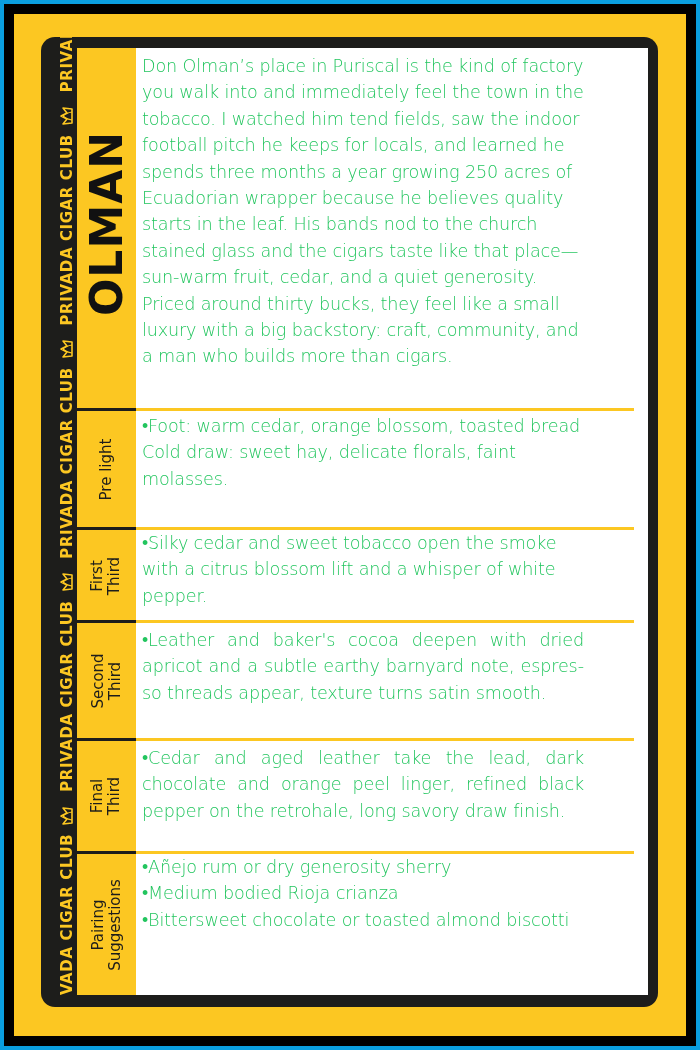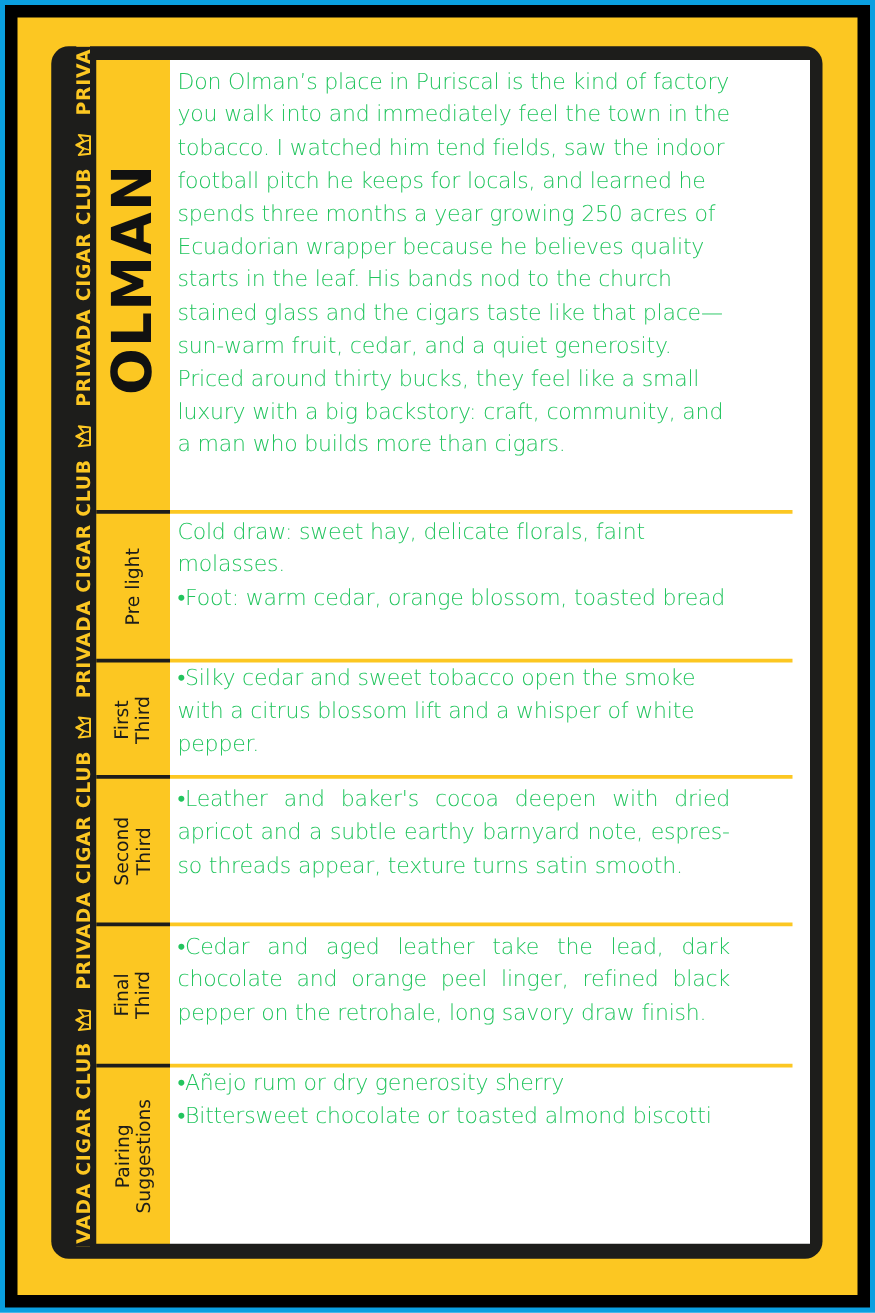--- a/index.html
+++ b/index.html
@@ -103,22 +103,22 @@
     <div class="sep" style="left:36px; top:371px;">
         <div class="dark"></div>
         <div class="gold"></div>
       </div>
 
     <div class="row" style="left:36px; top:374px; height:117px;">
       <div class="lab">
         <div class="lab-text">Pre light</div>
       </div>
       <div class="txt" style="top:2px;">
+        <span class="bullet">•Foot: warm cedar, orange blossom, toasted bread</span>
         <span class="bullet">Cold draw: sweet hay, delicate florals, faint molasses.</span>
-        <span class="bullet">•Foot: warm cedar, orange blossom, toasted bread</span>
       </div>
     </div>
 
     <div class="sep" style="left:36px; top:490px;">
         <div class="dark"></div>
         <div class="gold"></div>
       </div>
 
     <div class="row" style="left:36px; top:493px; height:91px;">
       <div class="lab">
@@ -173,18 +173,19 @@
 
     <div class="row" style="left:36px; top:817px; height:141px;">
       <div class="lab">
         <div class="lab-text">
           <div>Pairing</div>
           <div>Suggestions</div>
         </div>
       </div>
       <div class="txt" style="top:0px;">
         <span class="bullet">•Añejo rum or dry generosity sherry</span>
+        <span class="bullet">•Medium bodied Rioja crianza</span>
         <span class="bullet">•Bittersweet chocolate or toasted almond biscotti</span>
       </div>
     </div>
 
   </div>
 </div>
 
 </body></html>

